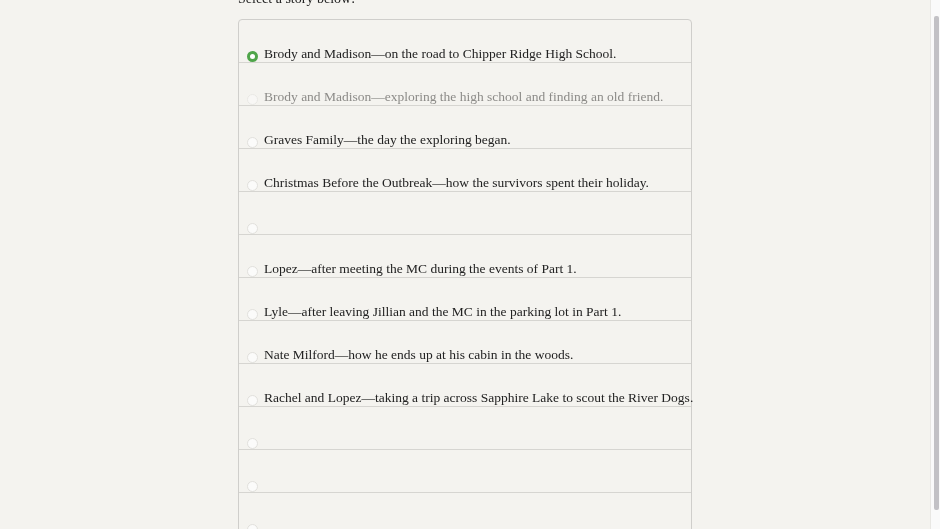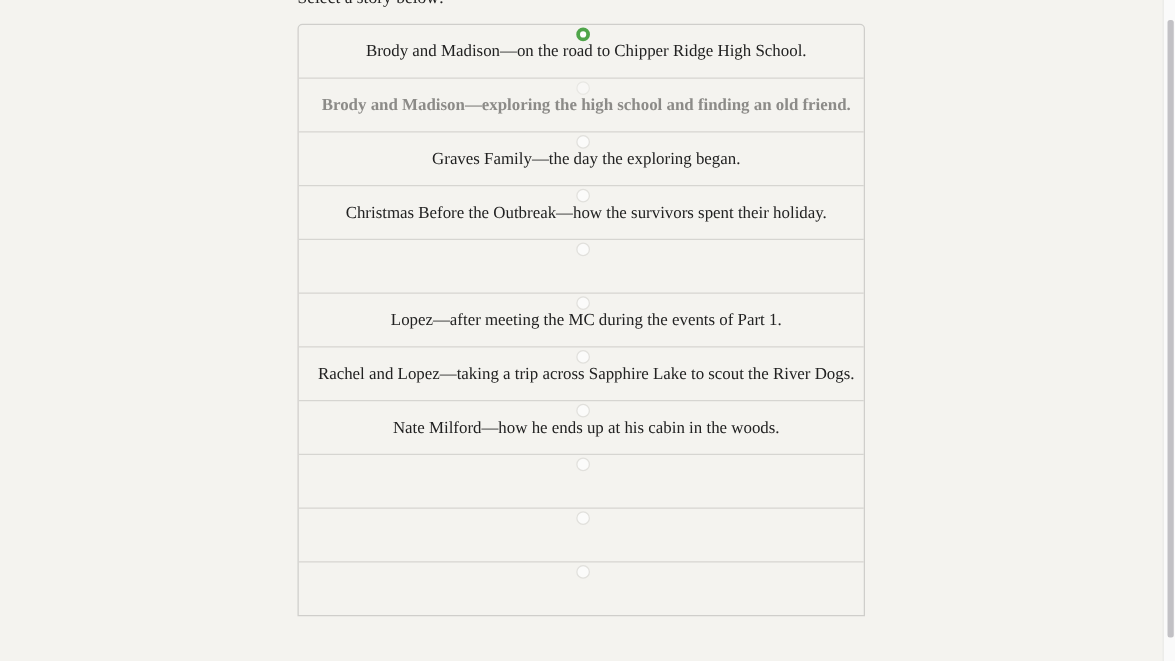--- a/index.html
+++ b/index.html
@@ -14,34 +14,34 @@
     position: absolute; left: 238px; top: -9px;
     font-size: 14px; color: #222;
   }
   .choices {
     position: absolute; left: 238px; top: 19px; width: 452px;
     border: 1px solid #cfcecb; border-radius: 4px 4px 0 0;
     background: #f4f3ef;
   }
   .choice {
     height: 42px; border-top: 1px solid #d6d5d1;
-    display: flex; align-items: center; padding-left: 8px;
-    cursor: pointer; box-sizing: content-box; flex-direction: column;
+    display: flex; align-items: flex-end; padding-left: 8px;
+    cursor: pointer; box-sizing: content-box;
   }
   .choice:first-child { border-top: none; }
   .radio {
     width: 9px; height: 9px; border-radius: 50%;
     background: #fbfbfa; border: 1px solid #e1e0dc;
     margin-right: 6px; flex: 0 0 auto; margin-top: 2px;
   }
   .radio.selected {
     background: #fff; border: 3px solid #4fa54a; width: 5px; height: 5px;
   }
   .label { font-size: 13.5px; white-space: nowrap; }
-  .choice.disabled .label { color: #8c8b88; font-weight: bold; }
+  .choice.disabled .label { color: #8c8b88; }
   .choice.disabled .radio { opacity: 0.6; }
   .scrollbar {
     position: absolute; left: 930px; top: 0; width: 10px; height: 529px;
     background: #fafafa; border-left: 1px solid #e8e7e3;
   }
   .scroll-thumb {
     position: absolute; left: 3px; top: 16px; width: 5px; height: 494px;
     background: #c2c1c5; border-radius: 2px;
   }
 </style>
@@ -69,25 +69,29 @@
   </div>
   <div class="choice">
     <span class="radio"></span>
   </div>
   <div class="choice">
     <span class="radio"></span>
     <span class="label">Lopez—after meeting the MC during the events of Part 1.</span>
   </div>
   <div class="choice">
     <span class="radio"></span>
-    <span class="label">Rachel and Lopez—taking a trip across Sapphire Lake to scout the River Dogs.</span>
+    <span class="label">Lyle—after leaving Jillian and the MC in the parking lot in Part 1.</span>
   </div>
   <div class="choice">
     <span class="radio"></span>
     <span class="label">Nate Milford—how he ends up at his cabin in the woods.</span>
+  </div>
+  <div class="choice">
+    <span class="radio"></span>
+    <span class="label">Rachel and Lopez—taking a trip across Sapphire Lake to scout the River Dogs.</span>
   </div>
   <div class="choice">
     <span class="radio"></span>
   </div>
   <div class="choice">
     <span class="radio"></span>
   </div>
   <div class="choice">
     <span class="radio"></span>
   </div>

